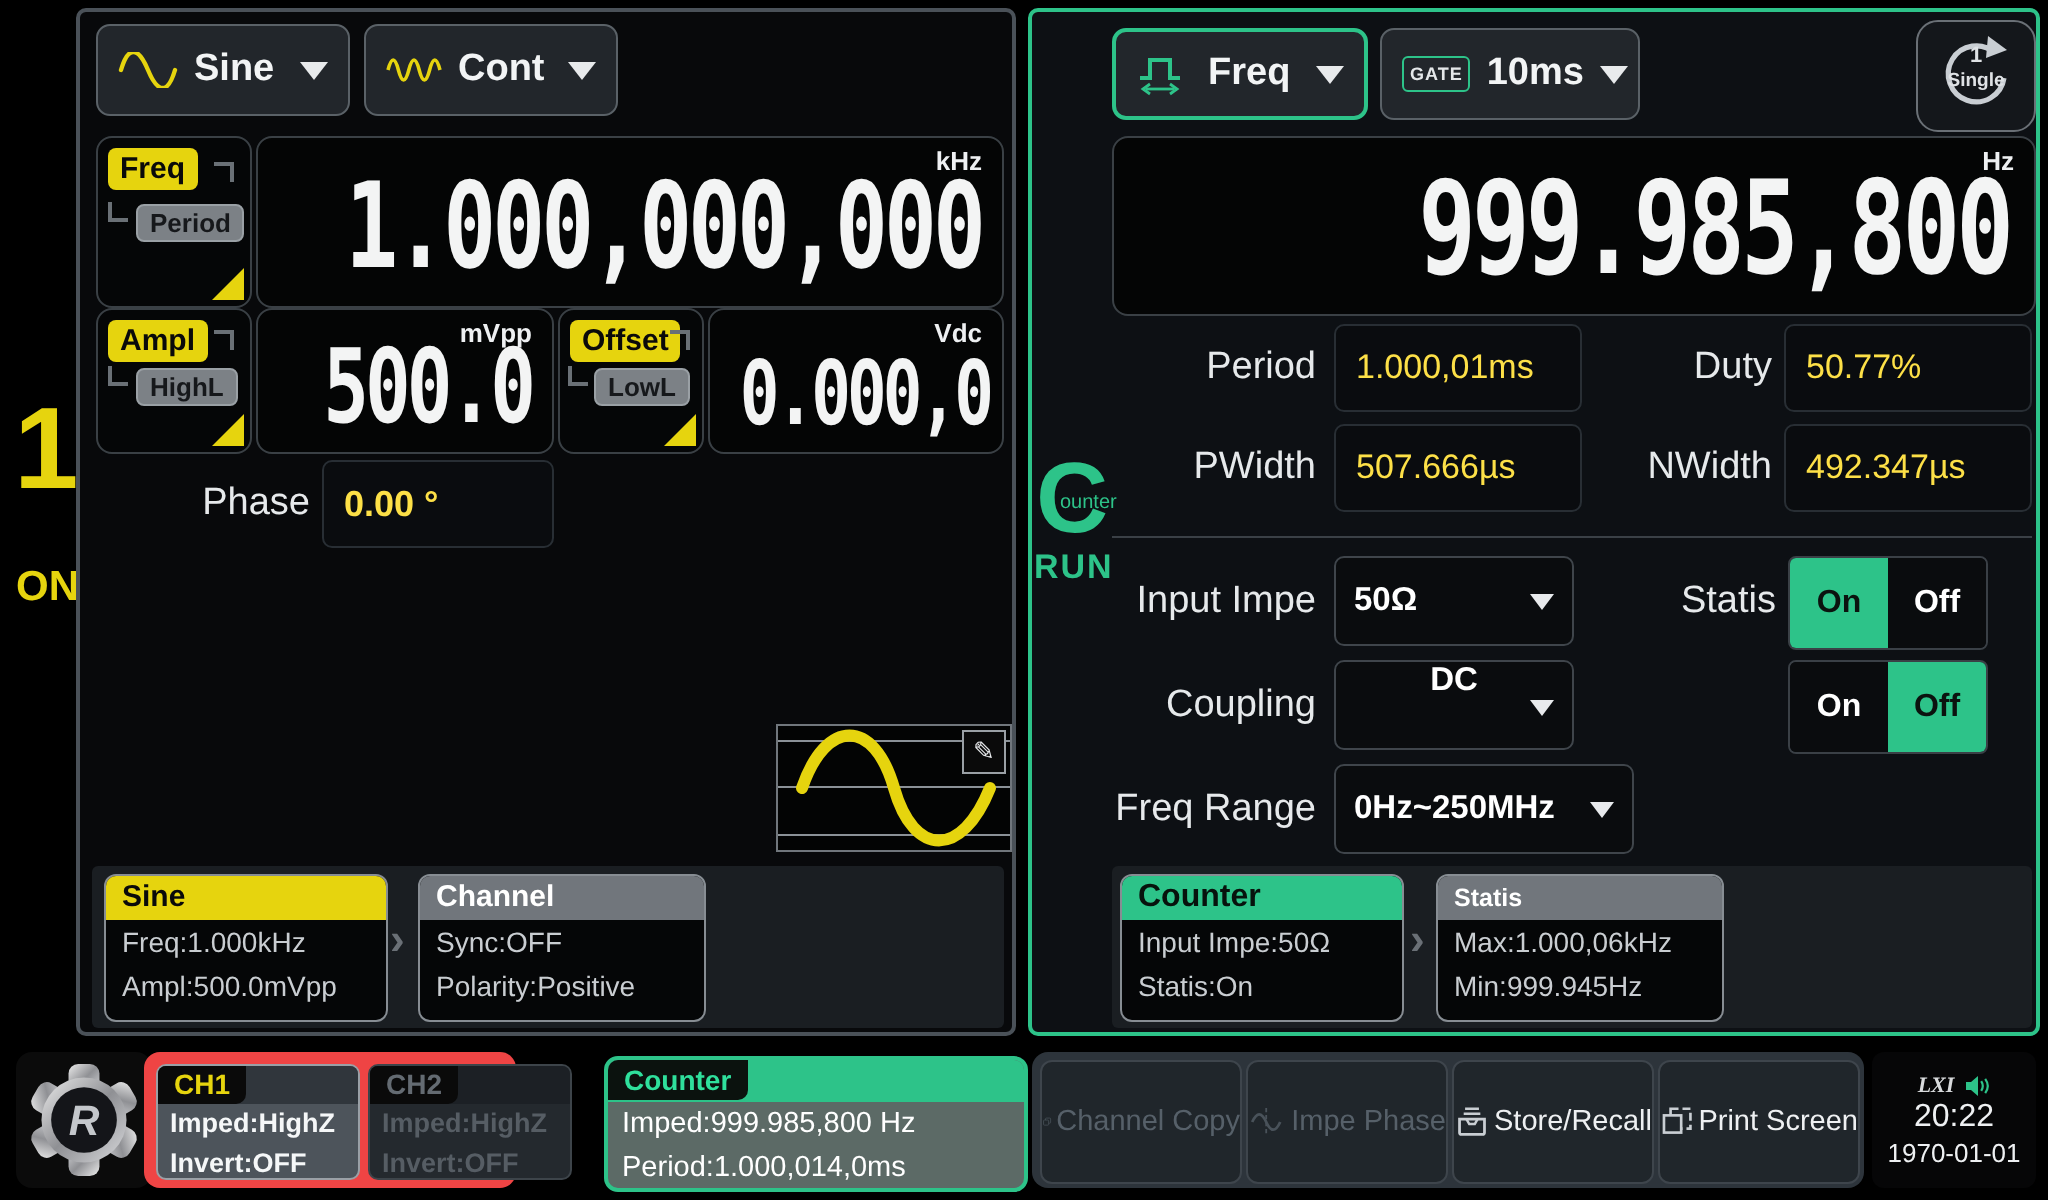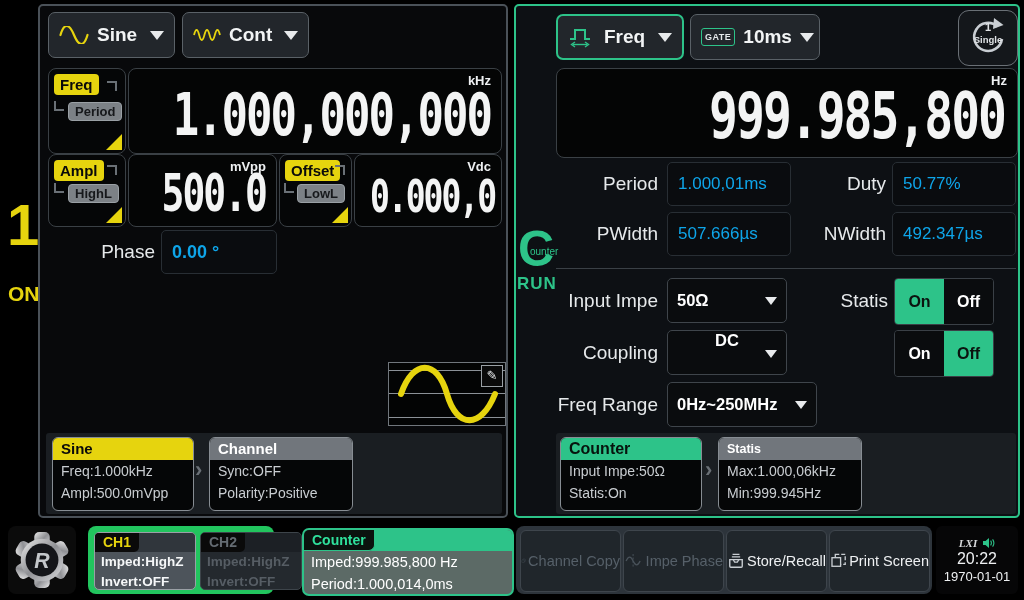--- a/index.html
+++ b/index.html
@@ -35,21 +35,21 @@
   .corner-tr{position:absolute;width:8px;height:8px;border-top:2px solid #6a7076;border-right:2px solid #6a7076;}
   .corner-bl{position:absolute;width:8px;height:8px;border-bottom:2px solid #6a7076;border-left:2px solid #6a7076;}
 
   
   .disp{position:absolute;background:#040505;border:1px solid #3a4045;border-radius:8px;cursor:pointer;}
   .disp .unit{position:absolute;top:4px;right:10px;font-size:13px;font-weight:bold;color:#eef0f2;}
   .seg{position:absolute;right:10px;bottom:8px;font-family:"DejaVu Sans Mono",monospace;font-weight:bold;
        color:#f3f4f4;letter-spacing:-2px;transform:scaleY(1.35);transform-origin:100% 80%;white-space:nowrap;}
 
   
-  .vbox{position:absolute;background:#0a0c0f;border:1px solid #282e34;border-radius:5px;color:#0ea5e9;
+  .vbox{position:absolute;background:#0a0c0f;border:1px solid #282e34;border-radius:5px;color:#fde047;
         font-size:17px;display:flex;align-items:center;padding:0 10px;box-sizing:border-box;}
   .rlabel{position:absolute;text-align:right;color:#e6e9eb;font-size:19px;line-height:44px;white-space:nowrap;}
   .ddk{position:absolute;background:#0a0c0e;border:1px solid #3f454b;border-radius:5px;display:flex;
        align-items:center;padding:0 9px;box-sizing:border-box;cursor:pointer;}
   .ddk .val{font-weight:bold;font-size:16.5px;color:#fff;white-space:nowrap;}
   .ddk .caret{border-left-width:6px;border-right-width:6px;border-top-width:8px;}
 
   .toggle{position:absolute;display:flex;border-radius:4px;overflow:hidden;border:1px solid #3a4046;}
   .toggle .segm{flex:1;display:flex;align-items:center;justify-content:center;font-weight:bold;font-size:16px;
         background:#0a0c0e;color:#fff;cursor:pointer;}
@@ -310,21 +310,21 @@
           <rect x="-8" y="-29" width="16" height="16" rx="5" transform="rotate(240)"></rect>
           <rect x="-8" y="-29" width="16" height="16" rx="5" transform="rotate(300)"></rect>
         </g>
         <circle r="22" fill="url(#g1)"></circle>
         <circle r="17" fill="#141519"></circle>
         <text y="8" text-anchor="middle" font-size="22" font-weight="bold" font-style="italic" fill="#c4c7cb">R</text>
       </g>
     </svg>
   </div>
 
-  <div class="bb-box" style="left:88px;top:526px;width:186px;height:68px;background:#22c55e;">
+  <div class="bb-box" style="left:72px;top:526px;width:186px;height:68px;background:#ef4444;">
     <div class="chbox" style="left:6px;top:6px;width:100px;height:56px;">
       <div class="tabrow">
           <span class="tab">CH1</span>
         </div>
       <div class="body">Imped:HighZ</div>
       <div class="body">Invert:OFF</div>
     </div>
     <div class="chbox dim" style="left:112px;top:6px;width:100px;height:56px;">
       <div class="tabrow">
           <span class="tab">CH2</span>

